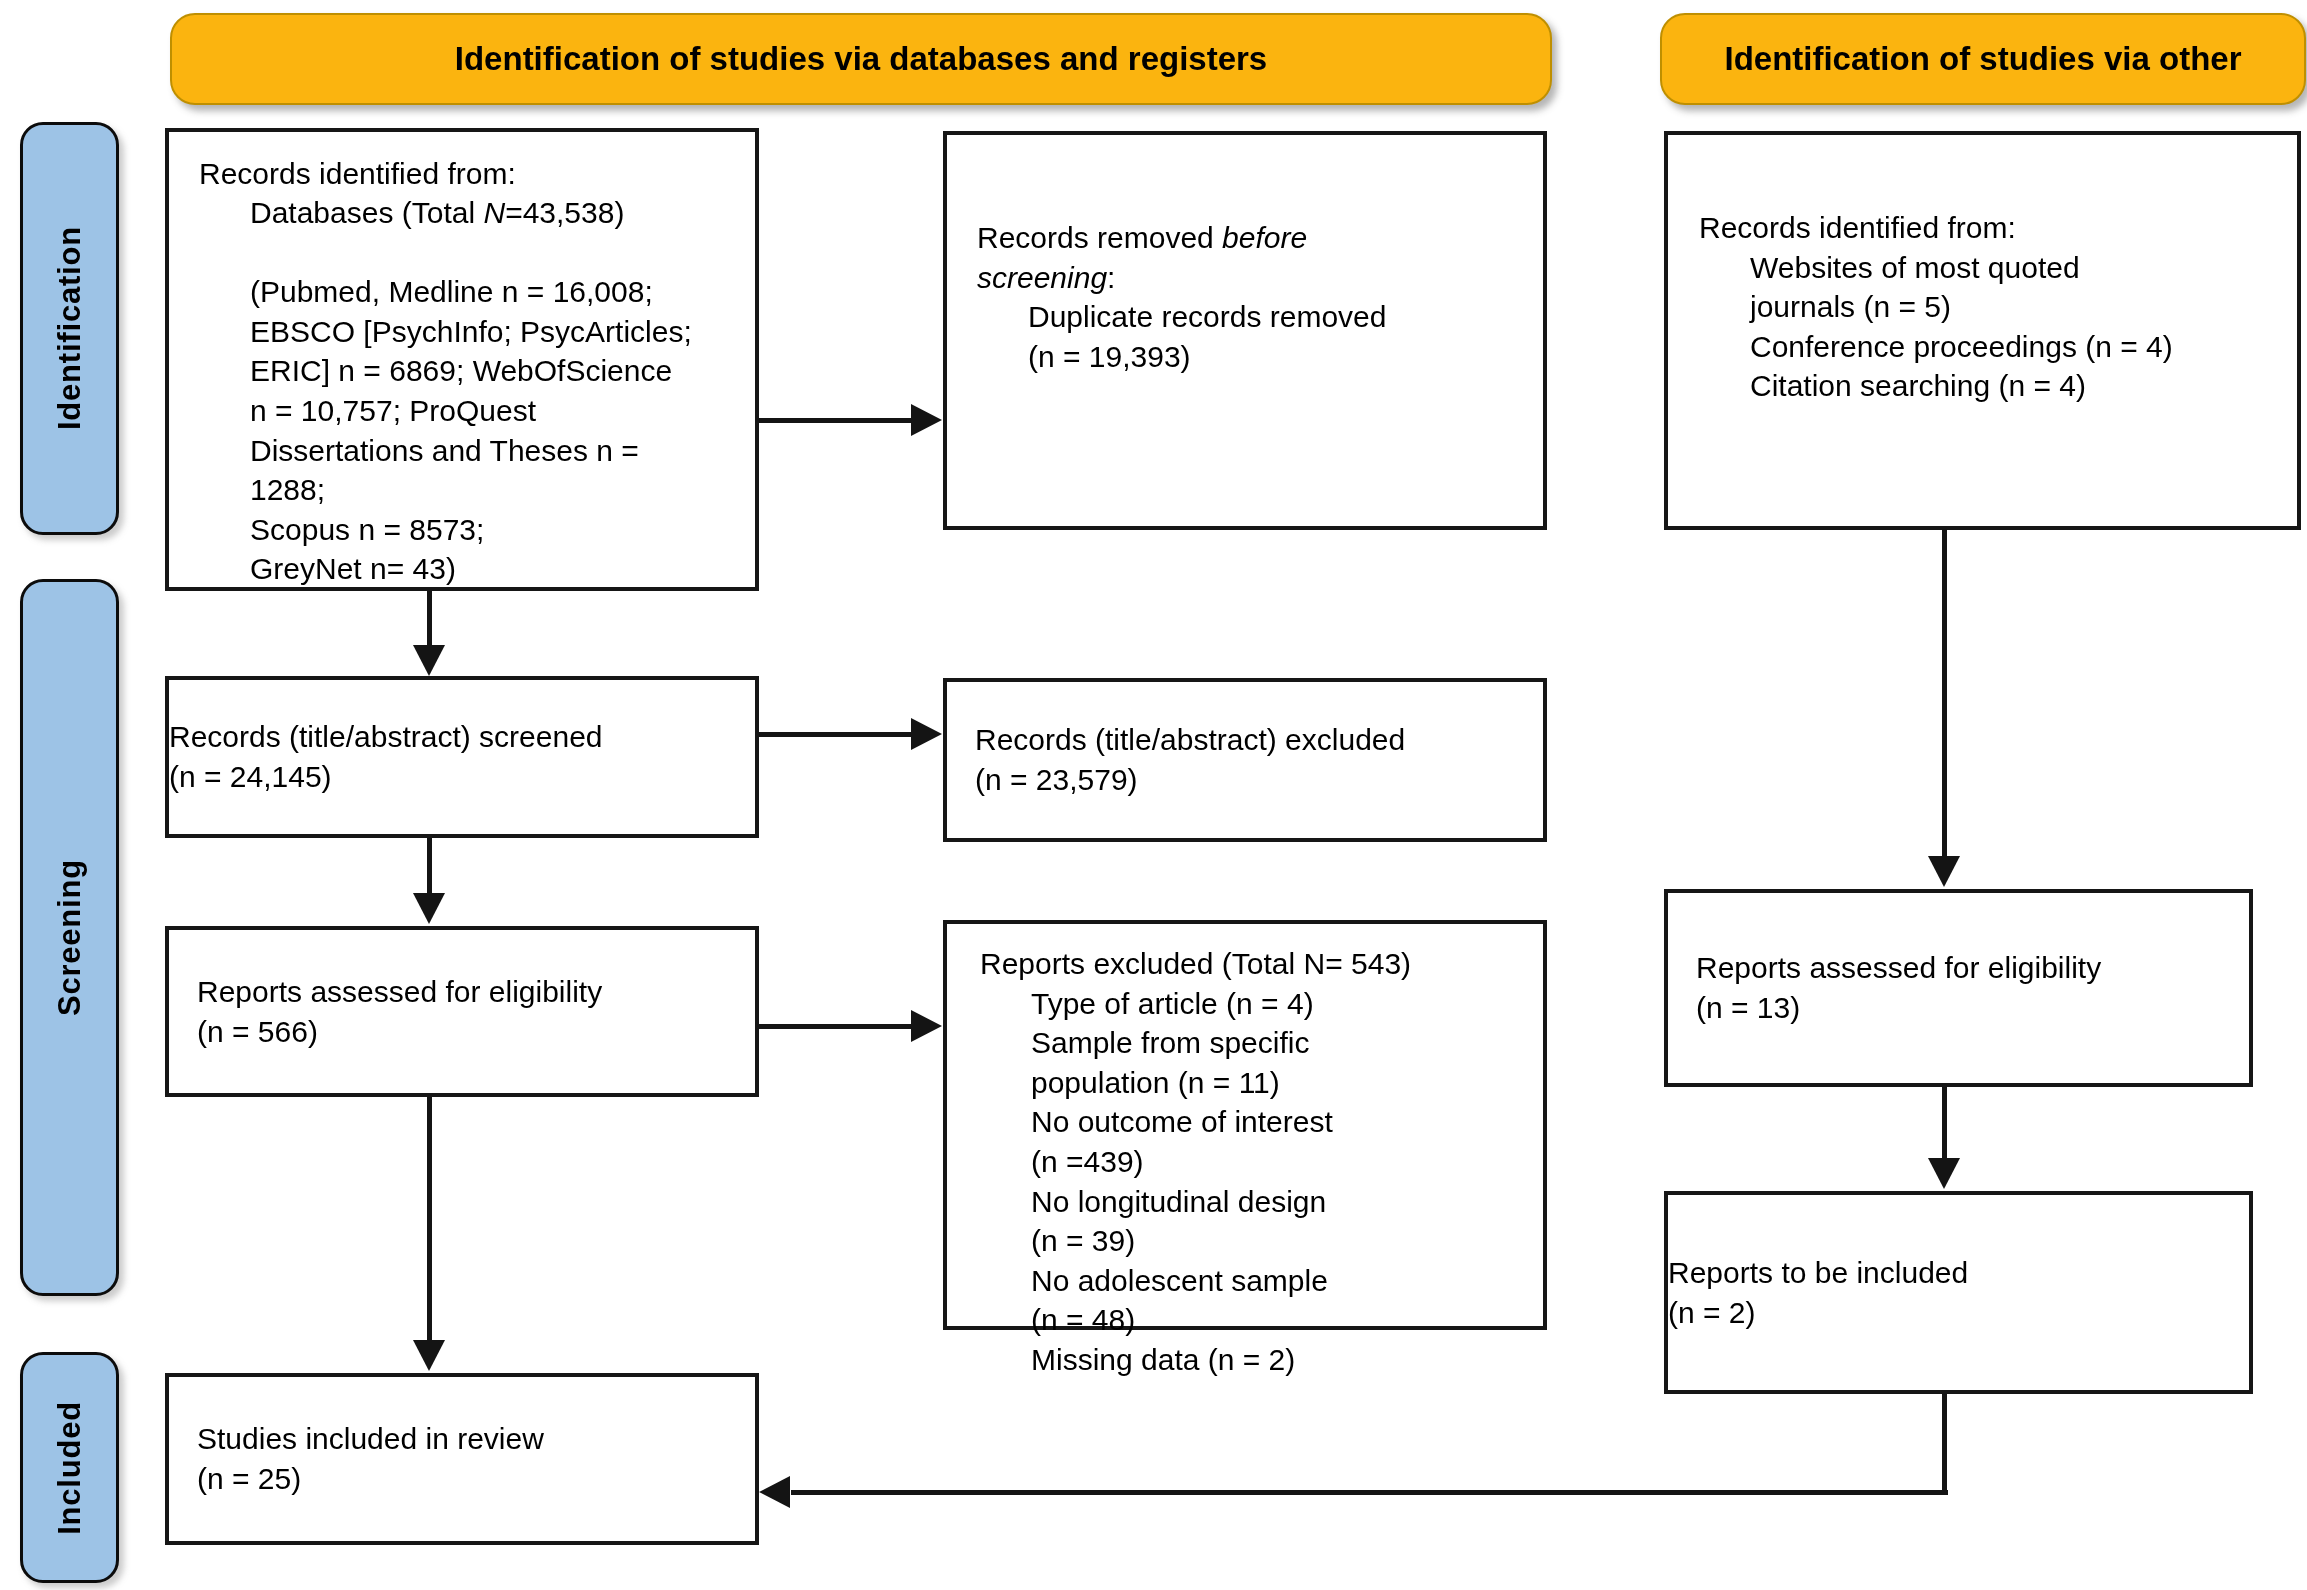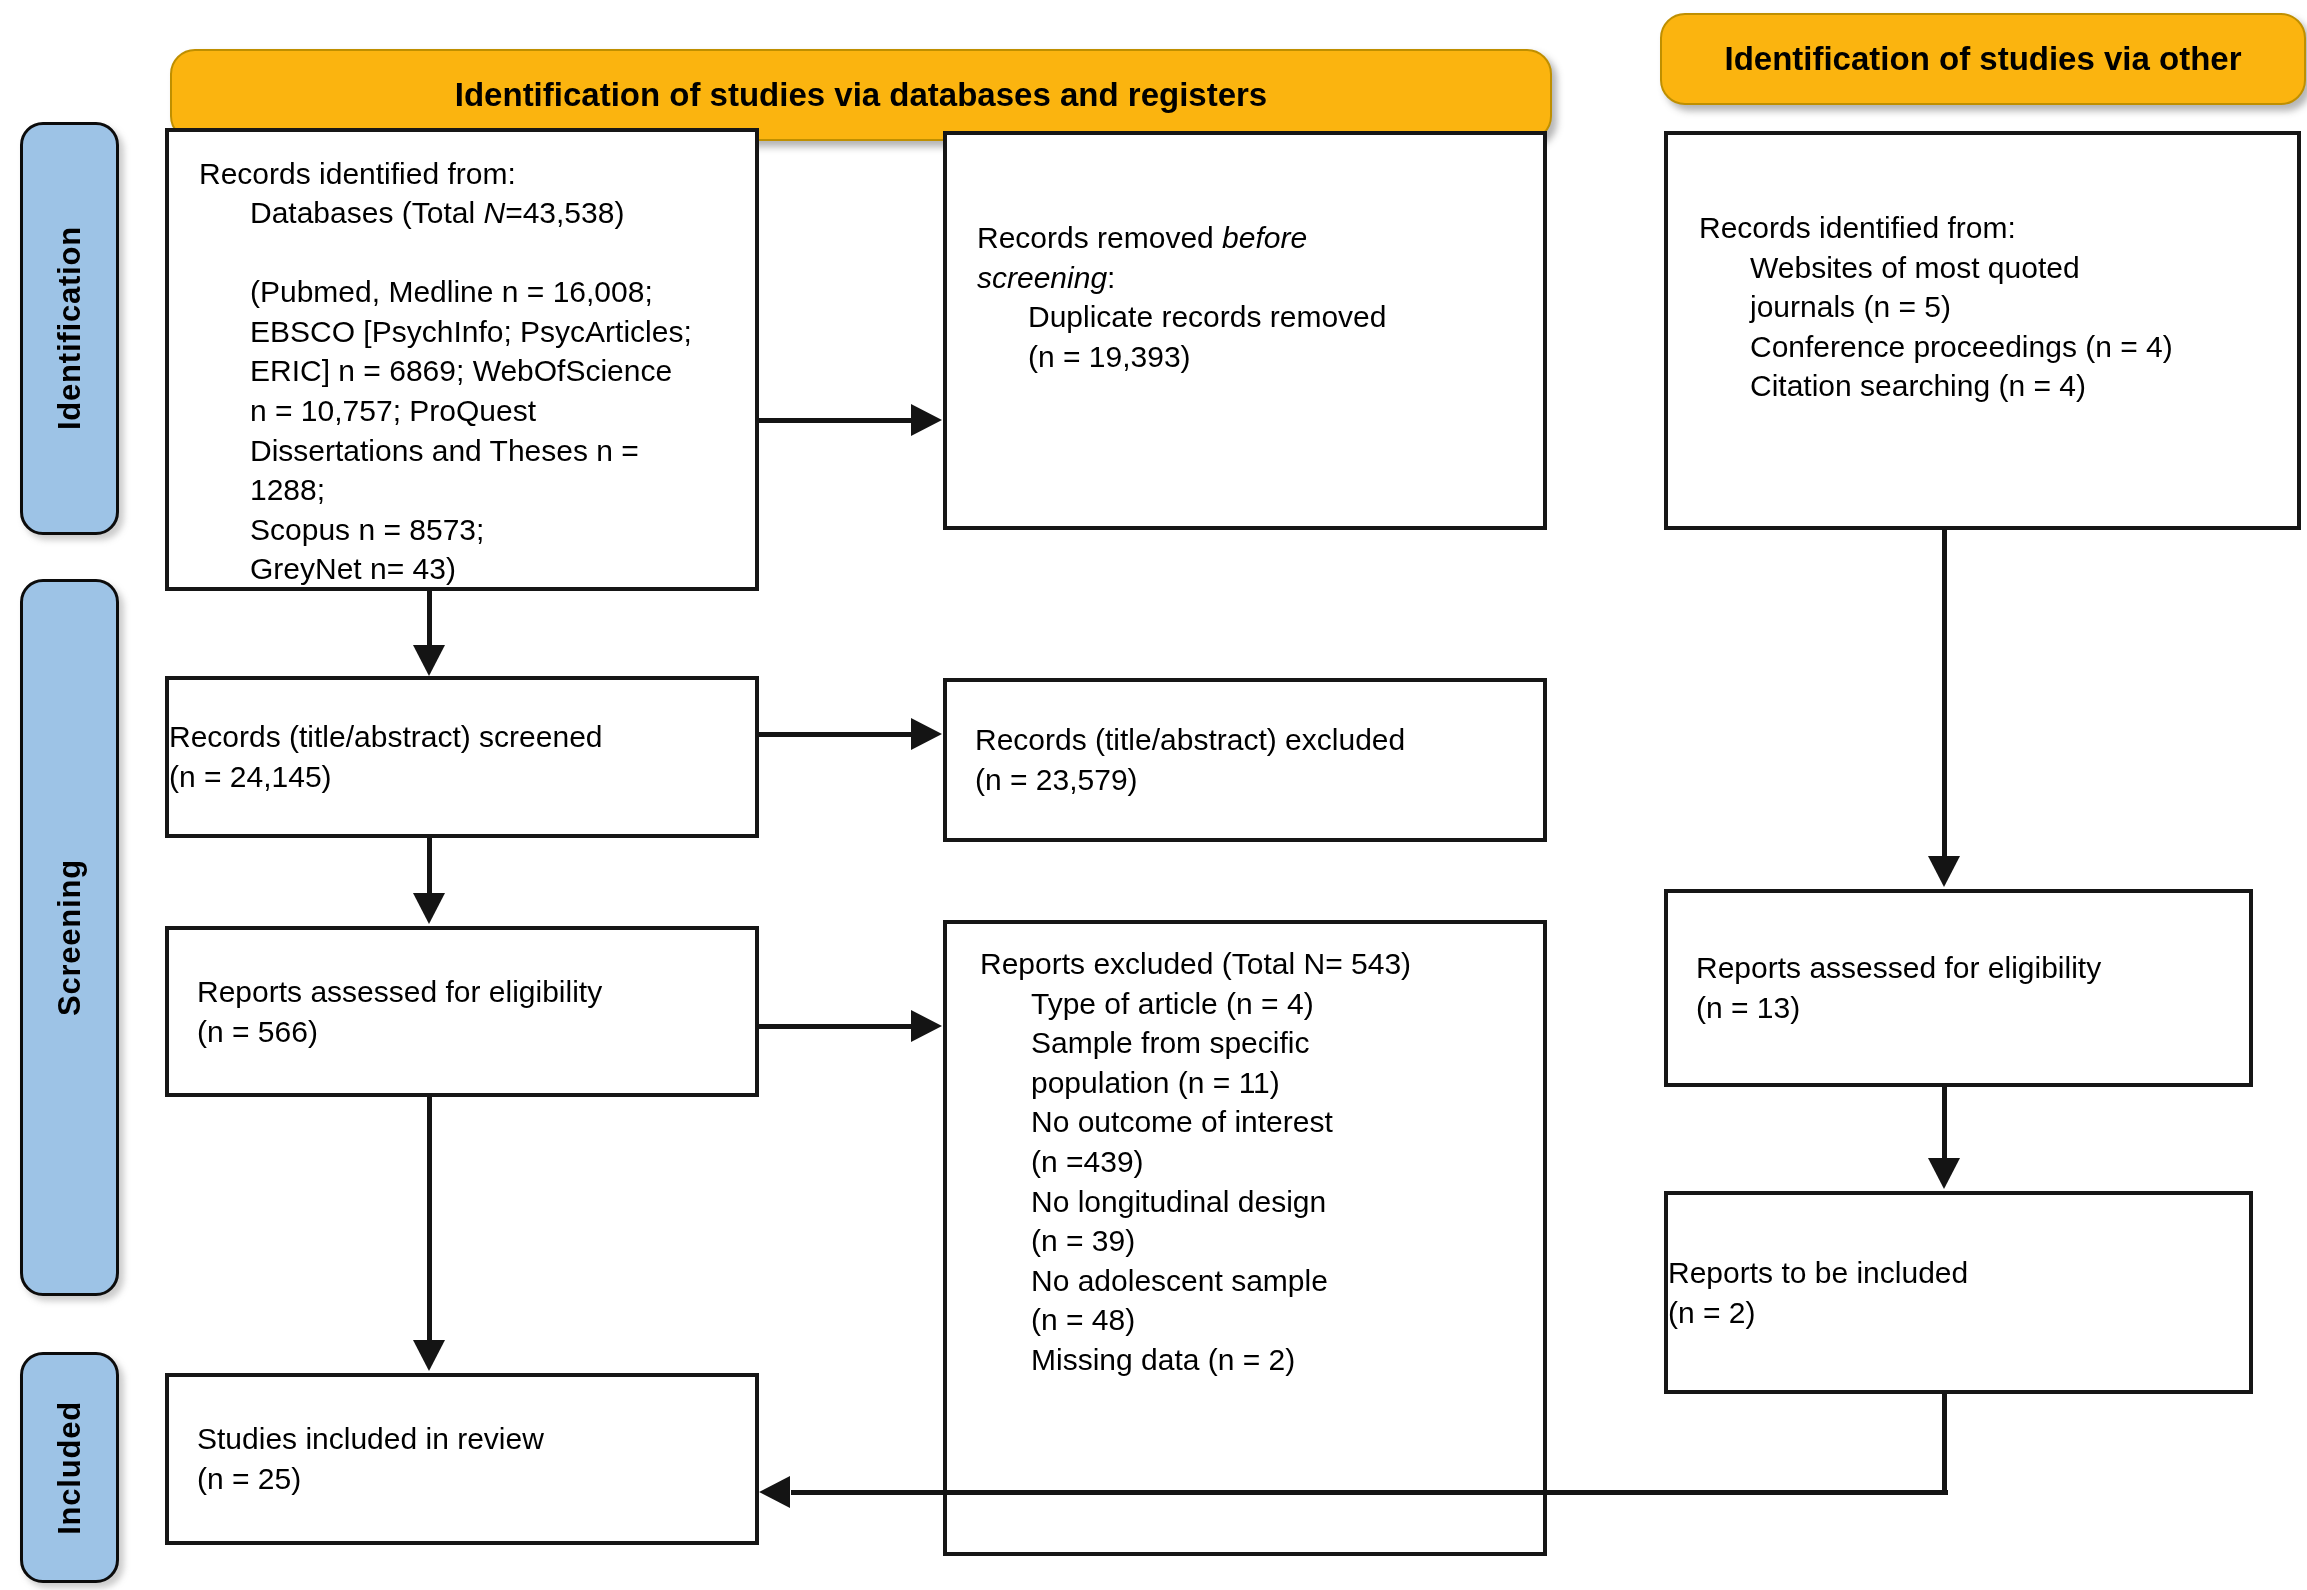--- a/index.html
+++ b/index.html
@@ -4,21 +4,21 @@
 <style>
   html,body{margin:0;padding:0;background:#ffffff;}
   .canvas{position:relative;width:2307px;height:1590px;background:#ffffff;
           font-family:"Liberation Sans",sans-serif;color:#000;overflow:hidden;}
 
   
   .header{position:absolute;display:flex;align-items:center;justify-content:center;
           background:var(--header-fill,#FBB40F);border:2.5px solid var(--header-border,#BF8F00);
           border-radius:25px;font-weight:bold;font-size:33px;text-align:center;
           box-shadow:5px 5.8px 7.4px rgba(90,90,90,.45);}
-  .h1{left:170px;top:13.2px;width:1378px;height:88px;margin-top:36px;}
+  .h1{left:170px;top:13.2px;width:1378px;height:88px;}
   .h2{left:1660px;top:13.2px;width:642px;height:88px;}
 
   
   .side{position:absolute;display:flex;align-items:center;justify-content:center;
         background:var(--label-fill,#9DC3E6);border:3.3px solid #0c0c0c;border-radius:23px;
         box-shadow:4.1px 5px 6.6px rgba(110,110,110,.35);}
   .side span{writing-mode:vertical-rl;transform:rotate(180deg);
              font-weight:bold;font-size:31px;letter-spacing:0.8px;}
   .s1{left:20px;top:122px;width:93px;height:407px;}
   .s2{left:20px;top:579px;width:93px;height:711px;}
@@ -31,21 +31,21 @@
   .line.indent{padding-left:51px;}
   .it{font-style:italic;}
   .center{display:flex;flex-direction:column;justify-content:center;}
 
   .a1{left:165px;top:128px;width:594px;height:463px;padding:21.5px 16.5px 0 30px;}
   .a2{left:165px;top:676px;width:594px;height:162px;}
   .a3{left:165px;top:926px;width:594px;height:171px;padding-left:28px;}
   .a4{left:165px;top:1373px;width:594px;height:172px;padding-left:28px;}
   .b1{left:943px;top:131px;width:604px;height:399px;padding:83px 16.5px 0 30px;}
   .b2{left:943px;top:678px;width:604px;height:164px;padding-left:28px;}
-  .b3{left:943px;top:920px;width:604px;height:636px;padding:20px 15px 0 33px;}
+  .b3{left:943px;top:920px;width:604px;height:410px;padding:20px 15px 0 33px;}
   .c1{left:1664px;top:131px;width:637px;height:399px;padding:73px 15px 0 31px;}
   .c2{left:1664px;top:889px;width:589px;height:198px;padding-left:28px;}
   .c3{left:1664px;top:1191px;width:589px;height:203px;}
 
   
   .shaft{position:absolute;background:#141414;}
   .head{position:absolute;width:0;height:0;}
   .head.right{border-top:16.5px solid transparent;border-bottom:16.5px solid transparent;border-left:31px solid #141414;}
   .head.down{border-left:16.5px solid transparent;border-right:16.5px solid transparent;border-top:31px solid #141414;}
   .head.left{border-top:16.5px solid transparent;border-bottom:16.5px solid transparent;border-right:31px solid #141414;}

